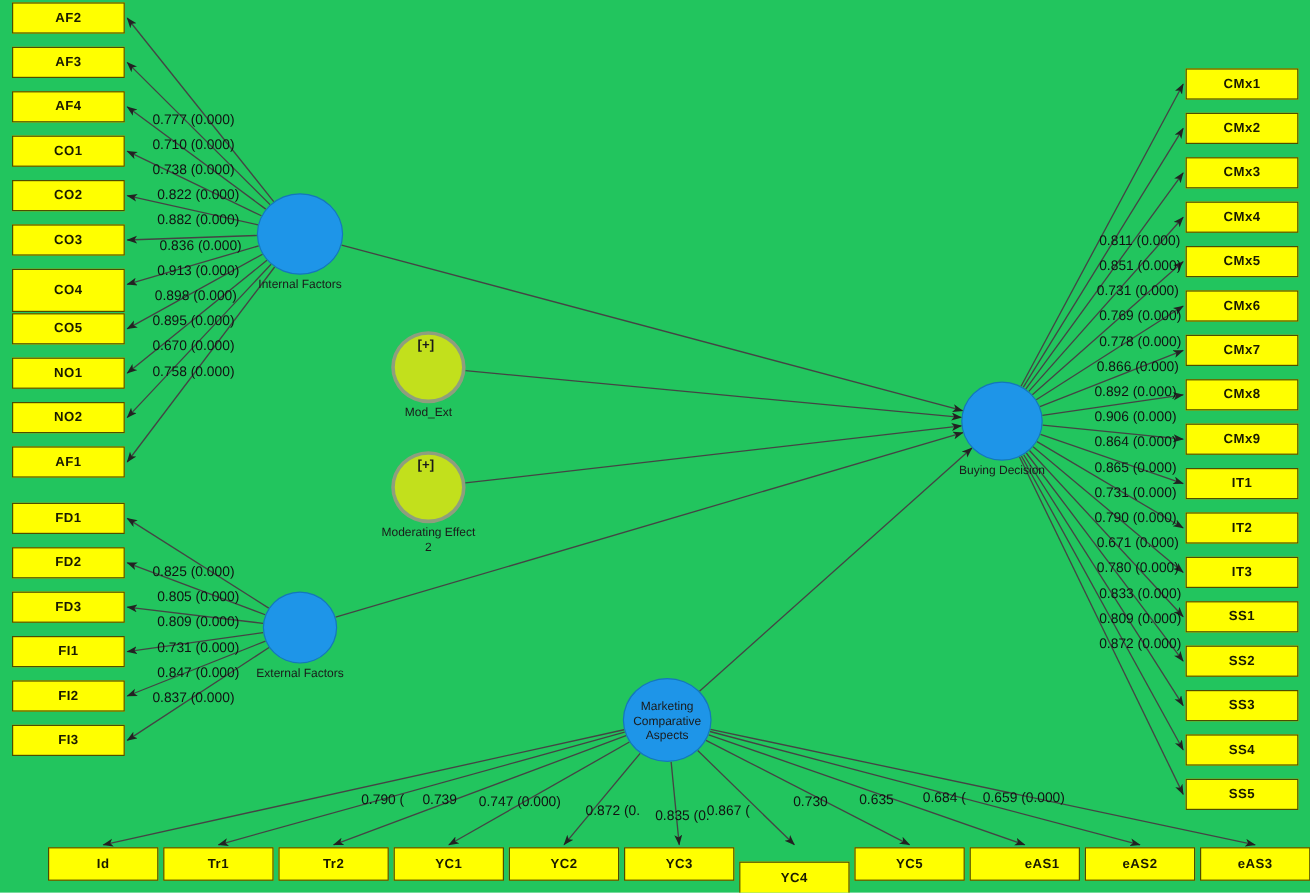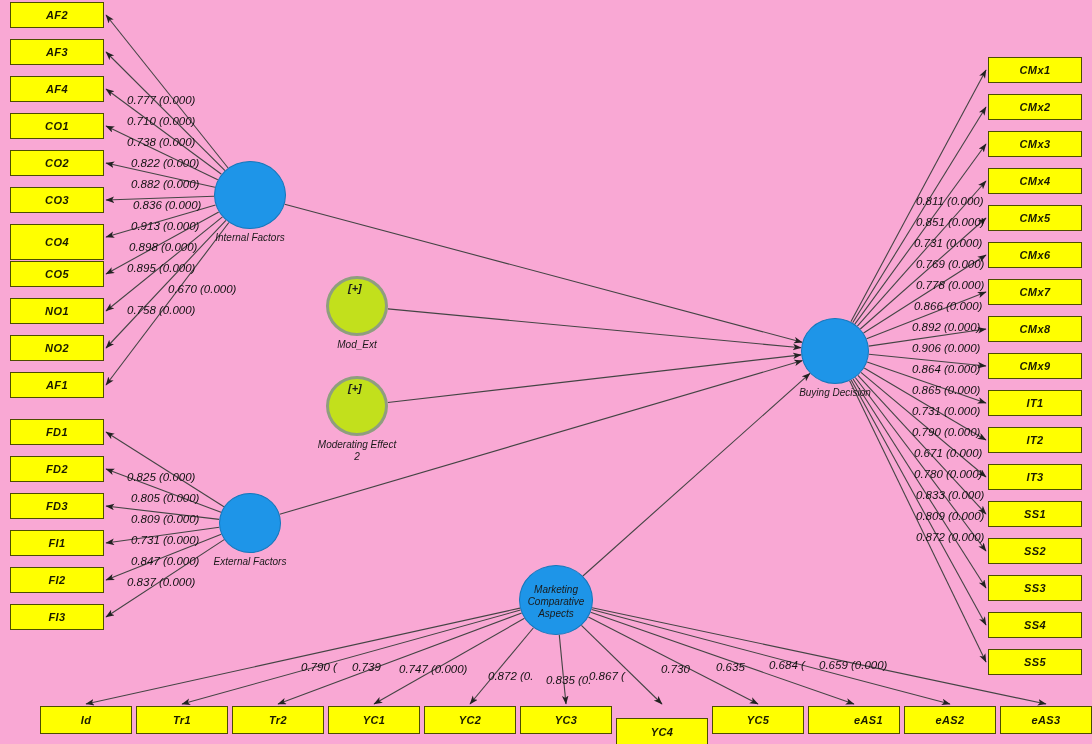--- a/index.html
+++ b/index.html
@@ -1,23 +1,22 @@
 <!DOCTYPE html>
 <html><head>
 <meta charset="utf-8">
 <title>SEM Path Diagram</title>
 <style>
   html,body{margin:0;padding:0;background:#ffffff;}
   body{font-family:"Liberation Sans", sans-serif;}
   #canvas{
     position:relative;
     width:1092px;height:744px;
-    background:#f9a8d4;
+    background:#22c55e;
     overflow:hidden;
-    font-style:italic;
   }
   #edges{position:absolute;left:0;top:0;width:1092px;height:744px;pointer-events:none;}
   .ind-box{
     position:absolute;
     box-sizing:border-box;
     background:#ffff00;
     border:1px solid #4d4d00;
     display:flex;align-items:center;justify-content:center;
     font-size:11px;font-weight:bold;color:#1a1a00;
     letter-spacing:.4px;
@@ -187,21 +186,21 @@
   <div id="labels">
       <div class="coef" style="left: 100px; top: 94px;">0.777 (0.000)</div>
       <div class="coef" style="left: 100px; top: 115px;">0.710 (0.000)</div>
       <div class="coef" style="left: 100px; top: 136px;">0.738 (0.000)</div>
       <div class="coef" style="left: 104px; top: 157px;">0.822 (0.000)</div>
       <div class="coef" style="left: 104px; top: 178px;">0.882 (0.000)</div>
       <div class="coef" style="left: 106px; top: 199px;">0.836 (0.000)</div>
       <div class="coef" style="left: 104px; top: 220px;">0.913 (0.000)</div>
       <div class="coef" style="left: 102px; top: 241px;">0.898 (0.000)</div>
       <div class="coef" style="left: 100px; top: 262px;">0.895 (0.000)</div>
-      <div class="coef" style="left: 100px; top: 283px; margin-left: 41px;">0.670 (0.000)</div>
+      <div class="coef" style="left: 100px; top: 283px;">0.670 (0.000)</div>
       <div class="coef" style="left: 100px; top: 304px;">0.758 (0.000)</div>
       <div class="coef" style="left: 100px; top: 471px;">0.825 (0.000)</div>
       <div class="coef" style="left: 104px; top: 492px;">0.805 (0.000)</div>
       <div class="coef" style="left: 104px; top: 513px;">0.809 (0.000)</div>
       <div class="coef" style="left: 104px; top: 534px;">0.731 (0.000)</div>
       <div class="coef" style="left: 104px; top: 555px;">0.847 (0.000)</div>
       <div class="coef" style="left: 100px; top: 576px;">0.837 (0.000)</div>
       <div class="coef" style="left: 889px; top: 195px;">0.811 (0.000)</div>
       <div class="coef" style="left: 889px; top: 216px;">0.851 (0.000)</div>
       <div class="coef" style="left: 887px; top: 237px;">0.731 (0.000)</div>

